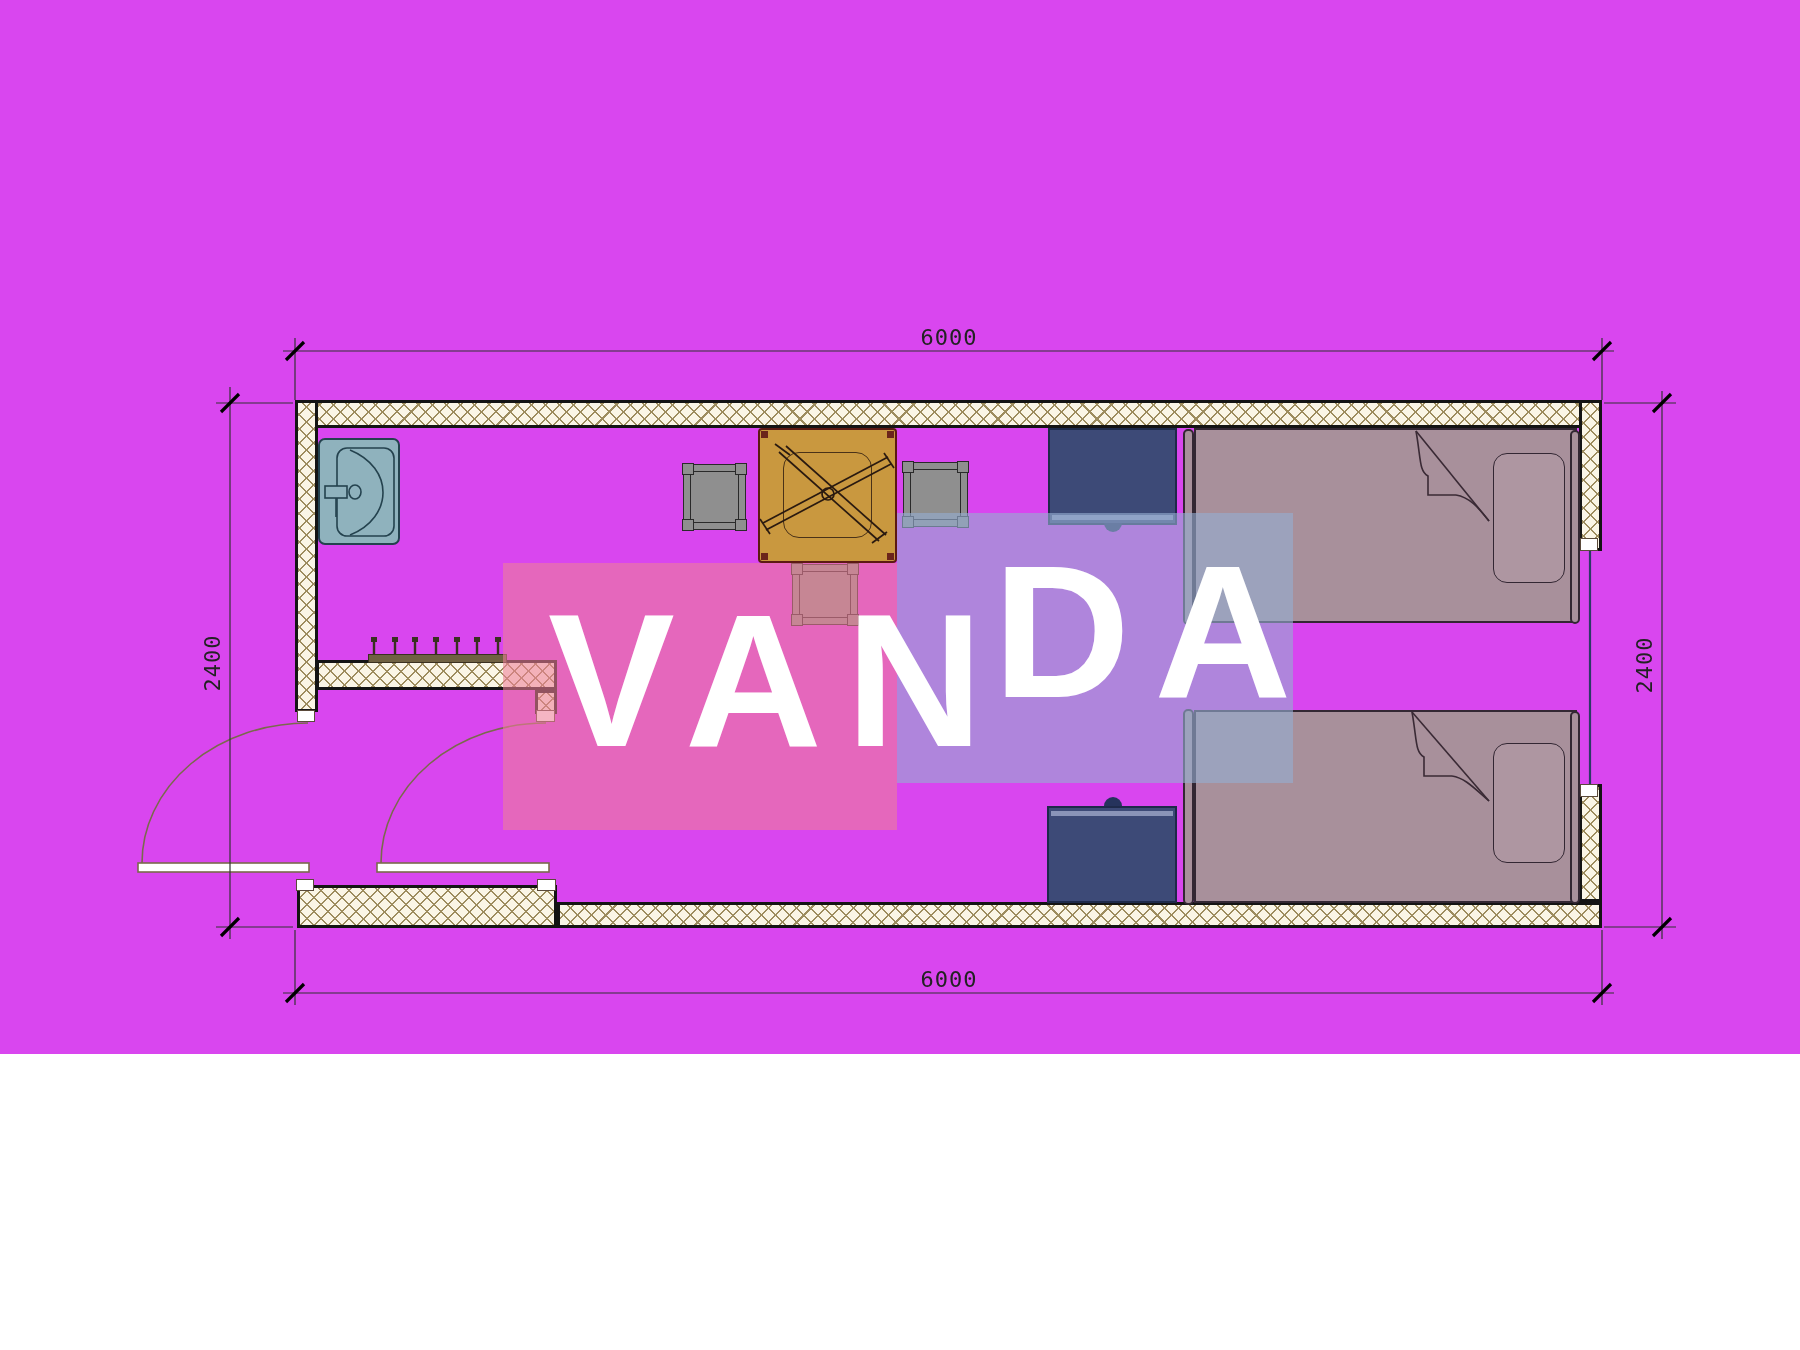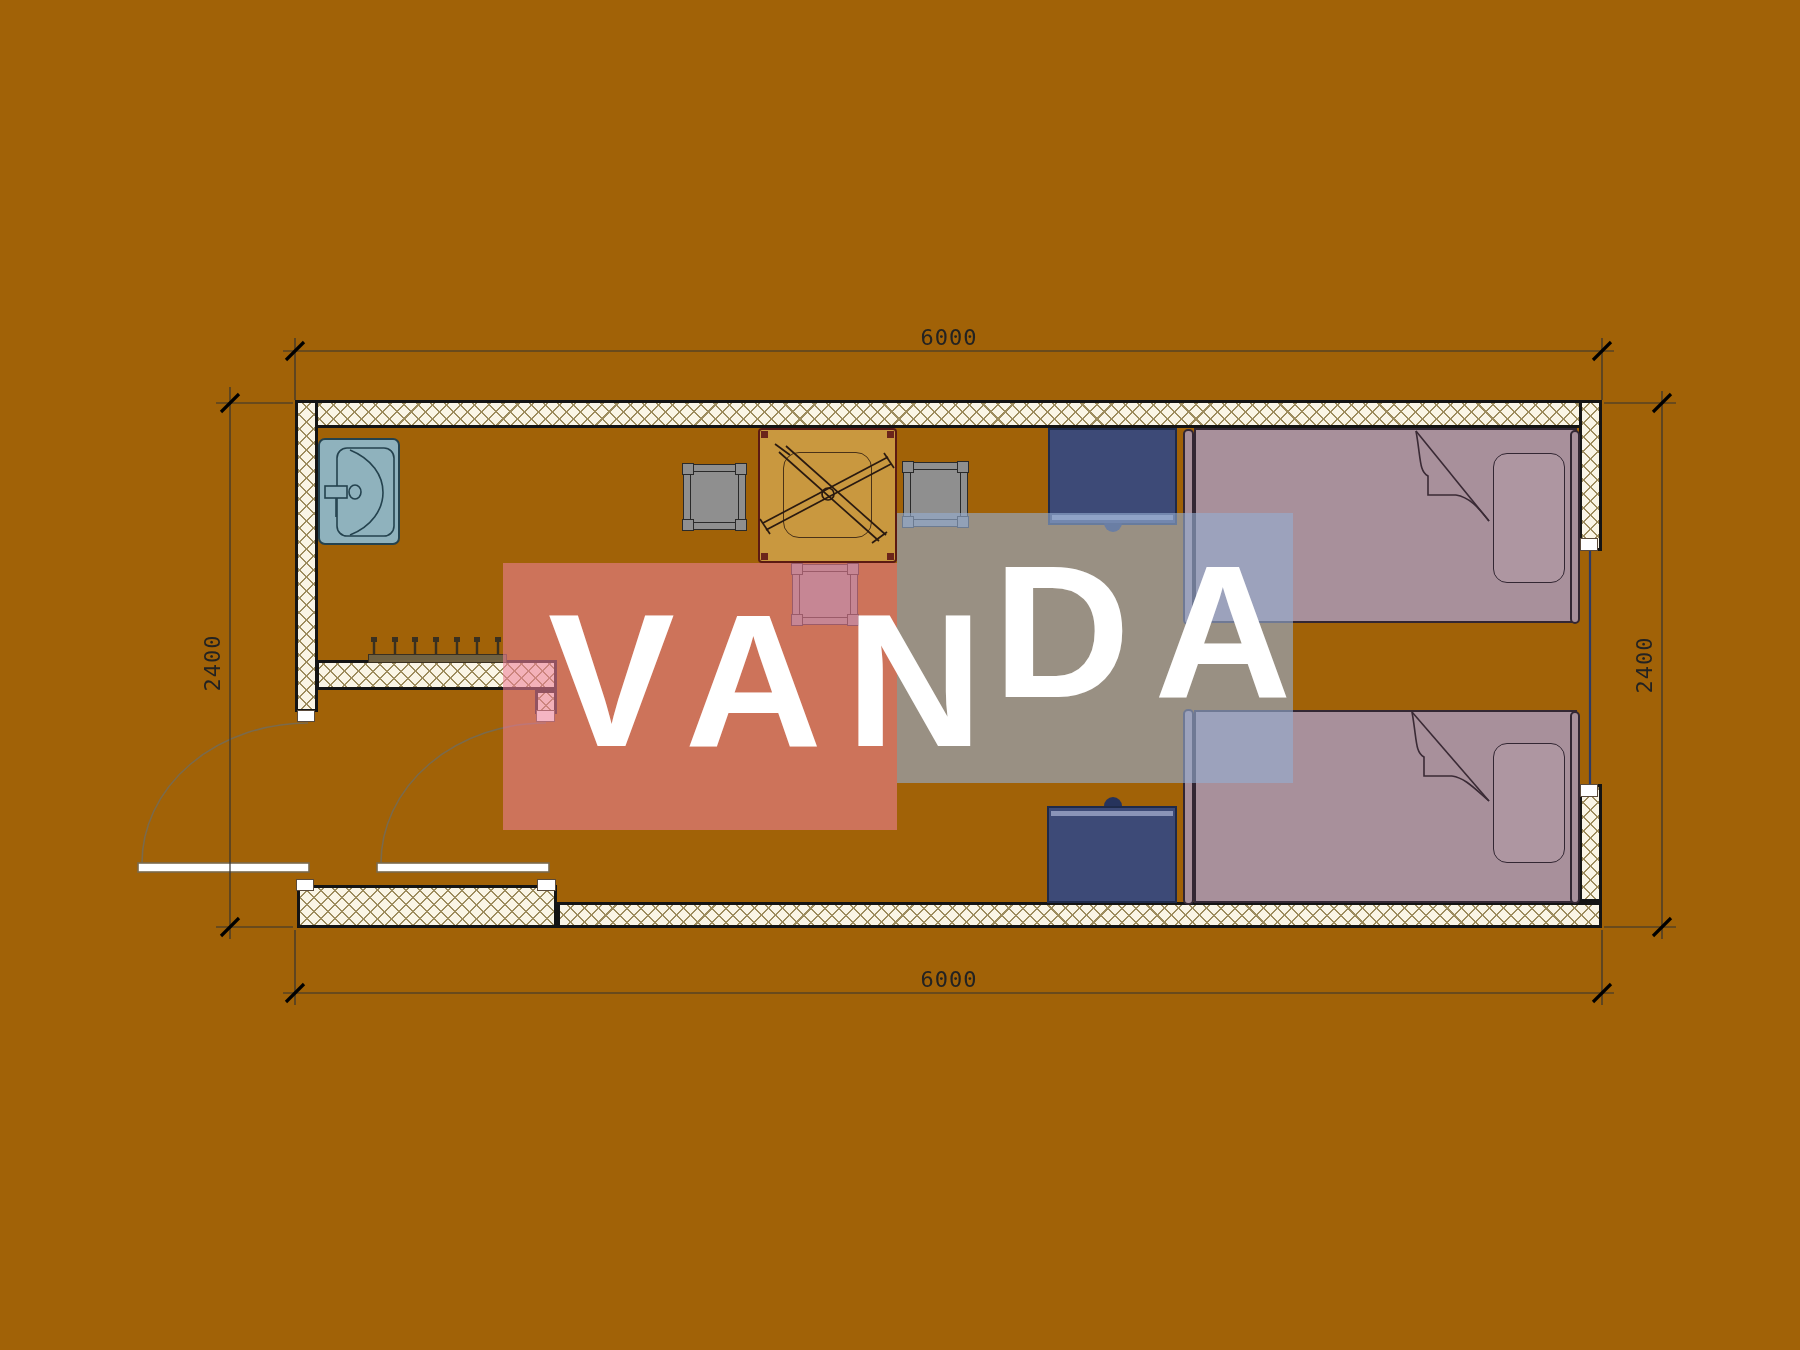--- a/index.html
+++ b/index.html
@@ -1,19 +1,19 @@
 <!DOCTYPE html>
 <html style="--wall-line: #141414; --hatch-line: #9d8c5e; --hatch-bg: #faf5e6; --sink-fill: #8fb2bd; --sink-line: #24424e; --table-fill: #c9983f; --table-line: #5c1a12; --chair-fill: #8f8f8f; --chair-line: #2a2a2a; --bed-fill: #a8909b; --bed-line: #332733; --pillow-fill: #ae96a1; --nightstand-fill: #3d4a77; --nightstand-line: #1e2a4a; --nightstand-accent: #8a94b8; --door-line: #7a6a4c; --window-line: #2c3a66; --dim-line: #333333; --dim-text: #222222; --watermark-pink: rgba(238,128,152,0.58); --watermark-blue: rgba(148,172,208,0.62); --watermark-text: #ffffff;"><head>
 <meta charset="utf-8">
 <style>
   html,body{margin:0;padding:0;background:#ffffff;}
   #plan{
     position:relative;
-    width:1800px;height:1350px;
-    background:#a16207;
+    width:1800px;height:1054px;
+    background:#d946ef;
     overflow:hidden;
     font-family:"Liberation Sans", sans-serif;
   }
   
   .wall{
     position:absolute;
     box-sizing:border-box;
     border:3.5px solid var(--wall-line);
     background:
       repeating-linear-gradient(45deg,  transparent 0 8.5px, var(--hatch-line) 8.5px 10px),

